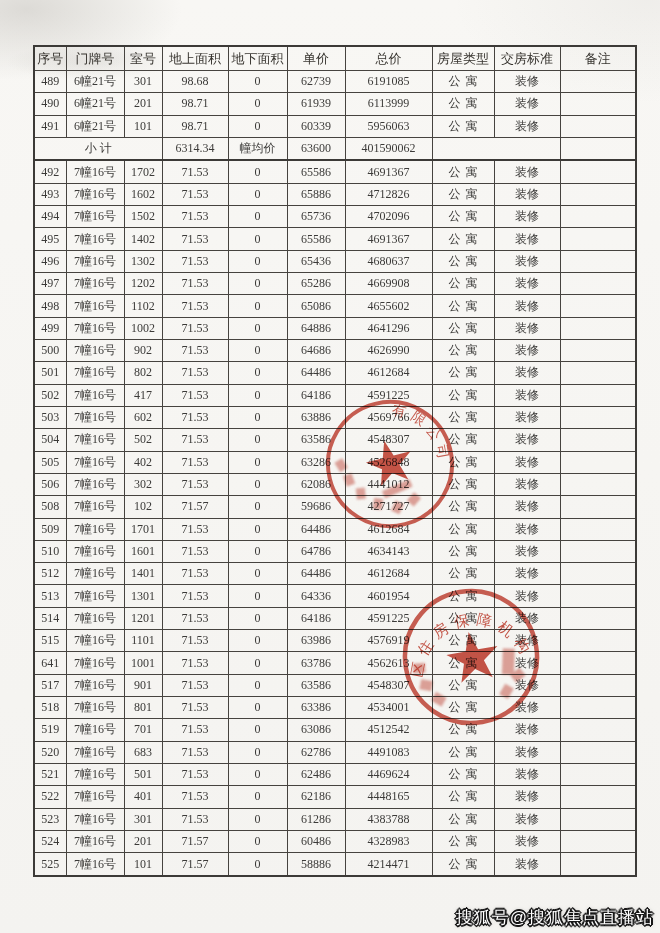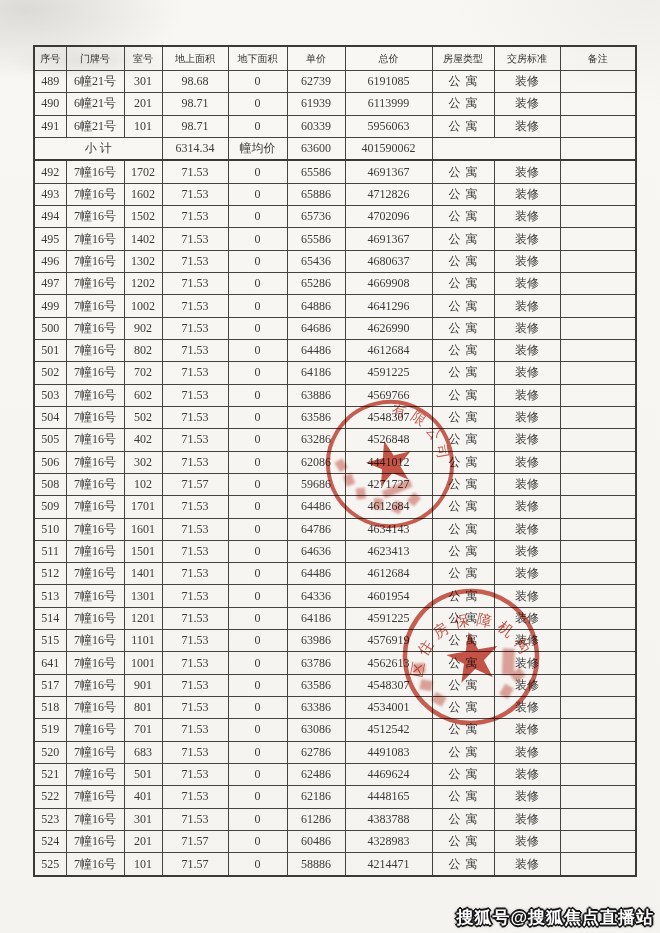--- a/index.html
+++ b/index.html
@@ -23,32 +23,32 @@
   }
   col.w0{width:32px}col.w1{width:58px}col.w2{width:38px}col.w3{width:66px}
   col.w4{width:59px}col.w5{width:58px}col.w6{width:87px}col.w7{width:62px}
   col.w8{width:66px}col.w9{width:76px}
   th,td{
     border:1px solid #46433f;
     font-size:12px;font-weight:normal;color:#3b3a38;
     text-align:center;vertical-align:middle;padding:0;
     white-space:nowrap;overflow:hidden;
   }
-  thead th{height:23px;font-size:10px;color:#37342f;}
+  thead th{height:23px;font-size:13px;color:#37342f;}
   td.sp{letter-spacing:5px;padding-left:5px;}
   tr.subtotal td{border-bottom:2px solid #3c3a37;}
   tr.subtotal td.lab{letter-spacing:3px;padding-left:3px;}
   
   .stamp{position:absolute;mix-blend-mode:multiply;filter:blur(.4px);}
   .stamp svg{display:block;}
   
   .watermark{
     position:absolute;right:6px;bottom:4px;
     font-family:"Liberation Sans","DejaVu Sans",sans-serif;
-    font-weight:bold;font-size:17px;letter-spacing:1px;color:#fff;
+    font-weight:normal;font-size:17px;letter-spacing:1px;color:#fff;
     text-shadow:
       -1px -1px 0 #161616, 1px -1px 0 #161616,
       -1px  1px 0 #161616, 1px  1px 0 #161616,
       -2px  0   0 #161616, 2px  0   0 #161616,
        0   -2px 0 #161616, 0    2px 0 #161616,
        0 0 4px rgba(0,0,0,.55);
     margin-top: 8px;
   }
 </style>
 </head>
@@ -195,20 +195,32 @@
           <td>1202</td>
           <td>71.53</td>
           <td>0</td>
           <td>65286</td>
           <td>4669908</td>
           <td class="sp">公寓</td>
           <td>装修</td>
           <td></td>
         </tr>
         <tr>
+          <td>498</td>
+          <td>7幢16号</td>
+          <td>1102</td>
+          <td>71.53</td>
+          <td>0</td>
+          <td>65086</td>
+          <td>4655602</td>
+          <td class="sp">公寓</td>
+          <td>装修</td>
+          <td></td>
+        </tr>
+        <tr>
           <td>499</td>
           <td>7幢16号</td>
           <td>1002</td>
           <td>71.53</td>
           <td>0</td>
           <td>64886</td>
           <td>4641296</td>
           <td class="sp">公寓</td>
           <td>装修</td>
           <td></td>
@@ -233,21 +245,21 @@
           <td>0</td>
           <td>64486</td>
           <td>4612684</td>
           <td class="sp">公寓</td>
           <td>装修</td>
           <td></td>
         </tr>
         <tr>
           <td>502</td>
           <td>7幢16号</td>
-          <td>702</td>
+          <td>417</td>
           <td>71.53</td>
           <td>0</td>
           <td>64186</td>
           <td>4591225</td>
           <td class="sp">公寓</td>
           <td>装修</td>
           <td></td>
         </tr>
         <tr>
           <td>503</td>
@@ -322,32 +334,20 @@
           <td></td>
         </tr>
         <tr>
           <td>510</td>
           <td>7幢16号</td>
           <td>1601</td>
           <td>71.53</td>
           <td>0</td>
           <td>64786</td>
           <td>4634143</td>
-          <td class="sp">公寓</td>
-          <td>装修</td>
-          <td></td>
-        </tr>
-        <tr>
-          <td>511</td>
-          <td>7幢16号</td>
-          <td>1501</td>
-          <td>71.53</td>
-          <td>0</td>
-          <td>64636</td>
-          <td>4623413</td>
           <td class="sp">公寓</td>
           <td>装修</td>
           <td></td>
         </tr>
         <tr>
           <td>512</td>
           <td>7幢16号</td>
           <td>1401</td>
           <td>71.53</td>
           <td>0</td>

